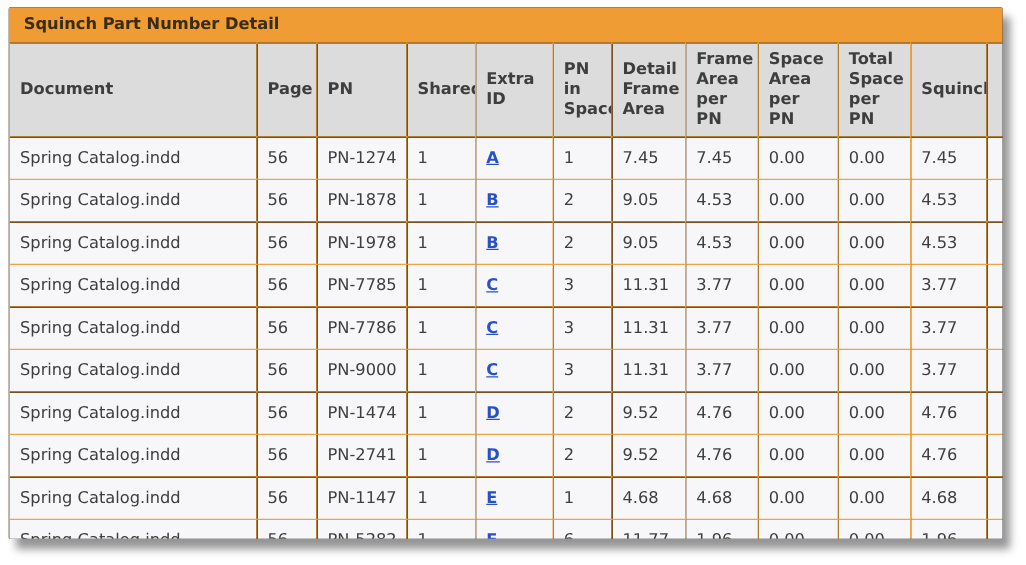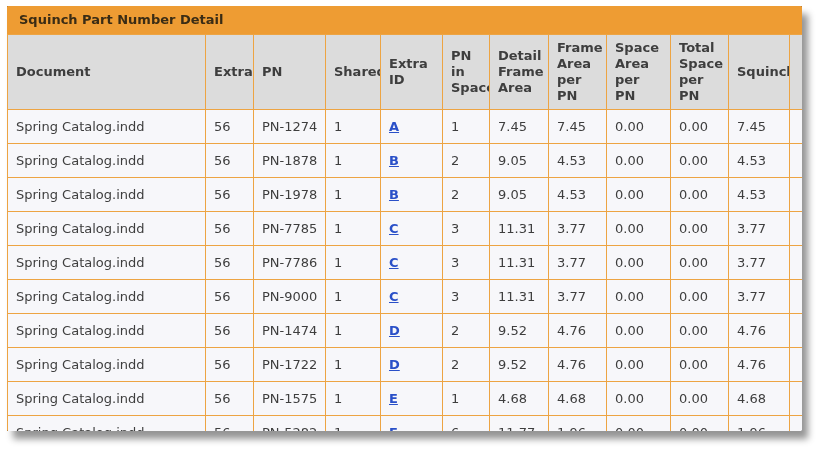--- a/index.html
+++ b/index.html
@@ -79,21 +79,21 @@
         <col style="width:59px">
           <col style="width:58px">
           <col style="width:64px">
         <col style="width:58px">
           <col style="width:61px">
           <col style="width:90px">
       </colgroup>
       <thead>
         <tr id="headerRow">
             <th>Document</th>
-            <th>Extra</th>
+            <th>Page</th>
             <th>PN</th>
             <th>Shared</th>
             <th>Extra ID</th>
             <th>PN in Space</th>
             <th>Detail Frame Area</th>
             <th>Frame Area per PN</th>
             <th>Space Area per PN</th>
             <th>Total Space per PN</th>
             <th>Squinch</th>
             <th class="sliver"></th>
@@ -194,35 +194,35 @@
             <td>9.52</td>
             <td>4.76</td>
             <td>0.00</td>
             <td>0.00</td>
             <td>4.76</td>
             <td class="sliver"></td>
           </tr>
           <tr>
             <td>Spring Catalog.indd</td>
             <td>56</td>
-            <td>PN-1722</td>
+            <td>PN-2741</td>
             <td>1</td>
             <td><a href="#">D</a></td>
             <td>2</td>
             <td>9.52</td>
             <td>4.76</td>
             <td>0.00</td>
             <td>0.00</td>
             <td>4.76</td>
             <td class="sliver"></td>
           </tr>
           <tr>
             <td>Spring Catalog.indd</td>
             <td>56</td>
-            <td>PN-1575</td>
+            <td>PN-1147</td>
             <td>1</td>
             <td><a href="#">E</a></td>
             <td>1</td>
             <td>4.68</td>
             <td>4.68</td>
             <td>0.00</td>
             <td>0.00</td>
             <td>4.68</td>
             <td class="sliver"></td>
           </tr>

